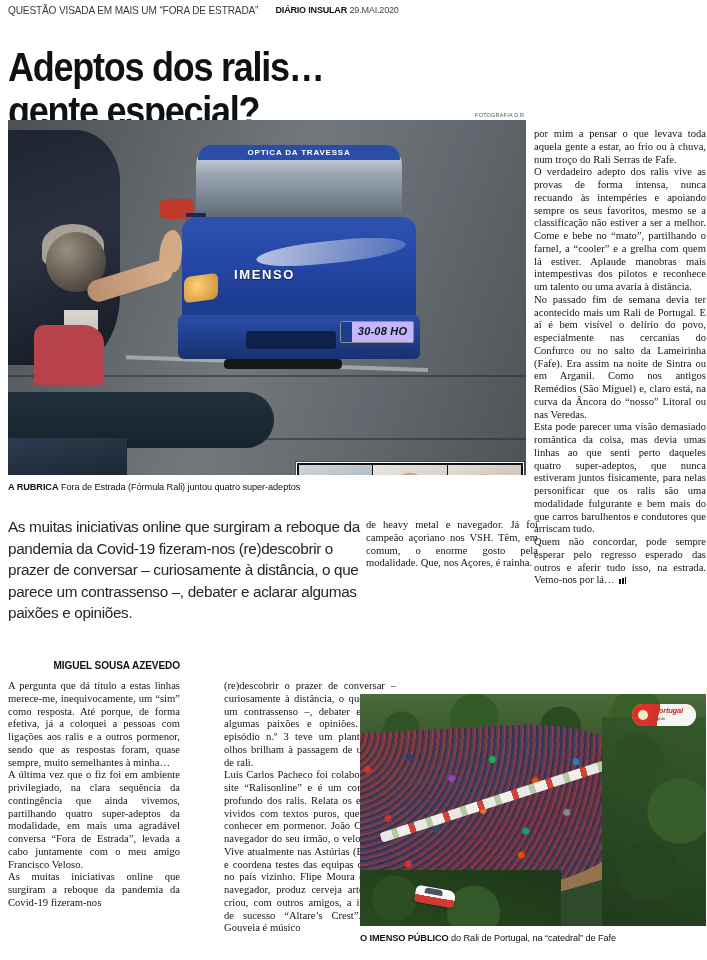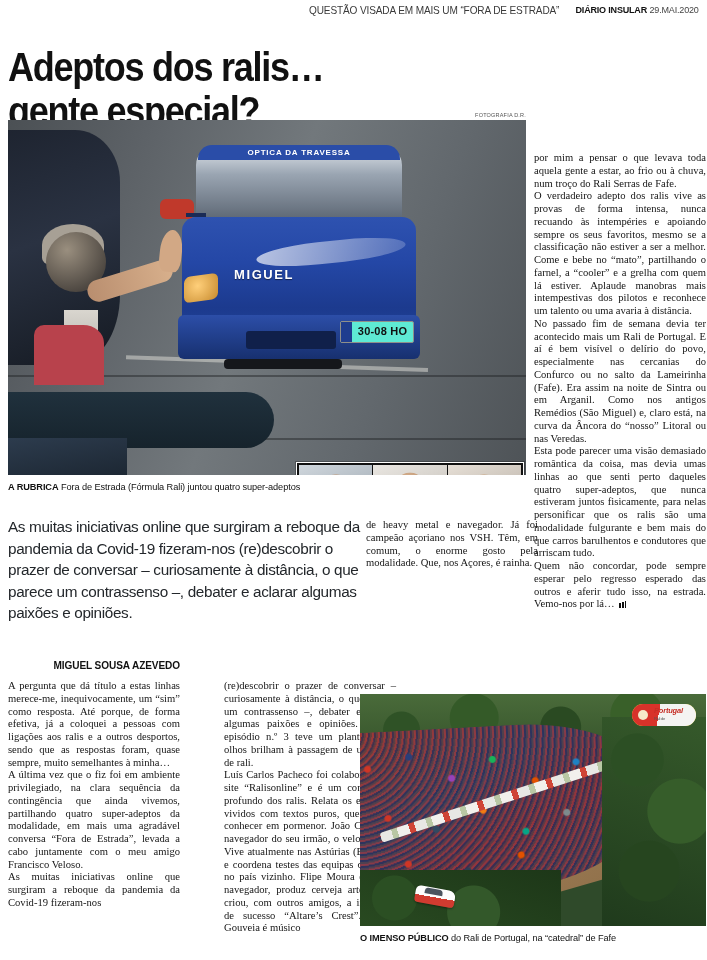--- a/index.html
+++ b/index.html
@@ -21,21 +21,21 @@
     padding: 0;
   }
 
   
   .masthead {
     position: absolute;
     left: 8px; right: 8px; top: 4px;
     height: 16px;
     display: flex;
     align-items: flex-start;
-    justify-content: flex-end;
+    justify-content: flex-start;
   }
   .kicker {
     font-family: "Liberation Sans", sans-serif;
     font-size: 10.5px;
     letter-spacing: -0.15px;
     color: #3a3a3a;
     font-weight: 400;
     transform: scaleX(0.96);
     transform-origin: left top;
     white-space: nowrap;
@@ -216,24 +216,25 @@
   }
   .bumper {
     position: absolute;
     left: 2px; top: 170px; width: 242px; height: 44px;
     background: linear-gradient(180deg, #2c4ea8, #17306f);
     border-radius: 6px;
   }
   .plate {
     position: absolute;
     right: 8px; top: 176px; width: 72px; height: 20px;
-    background: #5eead4;
+    background: #c4b5fd;
     border: 1px solid #8f8f8a;
     border-radius: 2px;
     display: flex;
+    font-style: italic;
   }
   .plate-eu {
     width: 11px; height: 100%;
     background: #1f3d8f;
   }
   .plate-num {
     flex: 1;
     font-family: "Liberation Sans", sans-serif;
     font-size: 11px;
     font-weight: bold;
@@ -357,21 +358,21 @@
     text-align: justify;
     color: #141414;
     hyphens: auto;
     -webkit-hyphens: auto;
   }
   .col p { margin: 0; text-indent: 0; }
 
   .col-left  { left: 8px;   top: 680px; width: 172px; }
   .col-mid   { left: 188px; top: 680px; width: 172px; margin-left: 36px; }
   .col-mid-top { left: 366px; top: 519px; width: 172px; }
-  .col-right { left: 534px; top: 128px; width: 172px; margin-top: 24px; }
+  .col-right { left: 534px; top: 128px; width: 172px; }
 
   .endmark {
     display: inline-block;
     width: 7px; height: 7px;
     margin-left: 4px;
     vertical-align: -1px;
     background: #111;
     -webkit-mask: linear-gradient(#000,#000) left 0 top 2px/2px 5px no-repeat,
                   linear-gradient(#000,#000) left 3px top 1px/2px 6px no-repeat,
                   linear-gradient(#000,#000) left 6px top 0/2px 7px no-repeat;
@@ -553,21 +554,21 @@
     <div class="thumb"></div>
     <div class="red-shirt"></div>
     <div class="legs"></div>
     <div class="lowfig"></div>
 
     <div class="car">
       <div class="car-windshield"></div>
       <div class="banner-top">OPTICA DA TRAVESSA</div>
       <div class="car-body"></div>
       <div class="hood-swoosh"></div>
-      <div class="hood-text">MIGUEL</div>
+      <div class="hood-text">IMENSO</div>
       <div class="mirror"></div>
       <div class="mirror-stem"></div>
       <div class="headlight"></div>
       <div class="bumper"></div>
       <div class="grille"></div>
       <div class="skid"></div>
       <div class="plate">
         <div class="plate-eu"></div>
         <div class="plate-num">30-08 HO</div>
       </div>
@@ -593,21 +594,21 @@
   <div class="caption1">
     <b>A RUBRICA</b>
     <span>Fora de Estrada (Fórmula Rali) juntou quatro super-adeptos</span>
   </div>
 
   <div class="lead">As muitas iniciativas online que surgiram a reboque da pandemia da Covid-19 fizeram-nos (re)descobrir o prazer de conversar – curiosamente à distância, o que parece um contrassenso –, debater e aclarar algumas paixões e opiniões.</div>
 
   <div class="byline">MIGUEL SOUSA AZEVEDO</div>
 
   <div class="col col-left">
-    <p>A pergunta que dá título a estas linhas merece-me, inequivocamente, um “sim” como resposta. Até porque, de forma efetiva, já a coloquei a pessoas com ligações aos ralis e a outros desportos, sendo que as respostas foram, quase sempre, muito semelhantes à minha…</p>
+    <p>A pergunta que dá título a estas linhas merece-me, inequivocamente, um “sim” como resposta. Até porque, de forma efetiva, já a coloquei a pessoas com ligações aos ralis e a outros pormenor, sendo que as respostas foram, quase sempre, muito semelhantes à minha…</p>
     <p>A última vez que o fiz foi em ambiente privilegiado, na clara sequência da contingência que ainda vivemos, partilhando quatro super-adeptos da modalidade, em mais uma agradável conversa “Fora de Estrada”, levada a cabo juntamente com o meu amigo Francisco Veloso.</p>
     <p>As muitas iniciativas online que surgiram a reboque da pandemia da Covid-19 fizeram-nos</p>
   </div>
 
   <div class="col col-mid">
     <p>(re)descobrir o prazer de conversar – curiosamente à distância, o que parece um contrassenso –, debater e aclarar algumas paixões e opiniões. E este episódio n.º 3 teve um plantel cujos olhos brilham à passagem de um carro de rali.</p>
     <p>Luís Carlos Pacheco foi colaborador do site “Ralisonline” e é um conhecedor profundo dos ralis. Relata os episódios vividos com textos puros, que apetece conhecer em pormenor. João Câmara é navegador do seu irmão, o veloz Pedro. Vive atualmente nas Astúrias (Espanha) e coordena testes das equipas do WRC no país vizinho. Flipe Moura é piloto, navegador, produz cerveja artesanal e criou, com outros amigos, a iniciativa de sucesso “Altare’s Crest”. André Gouveia é músico</p>
   </div>
 
   <div class="col col-mid-top">

